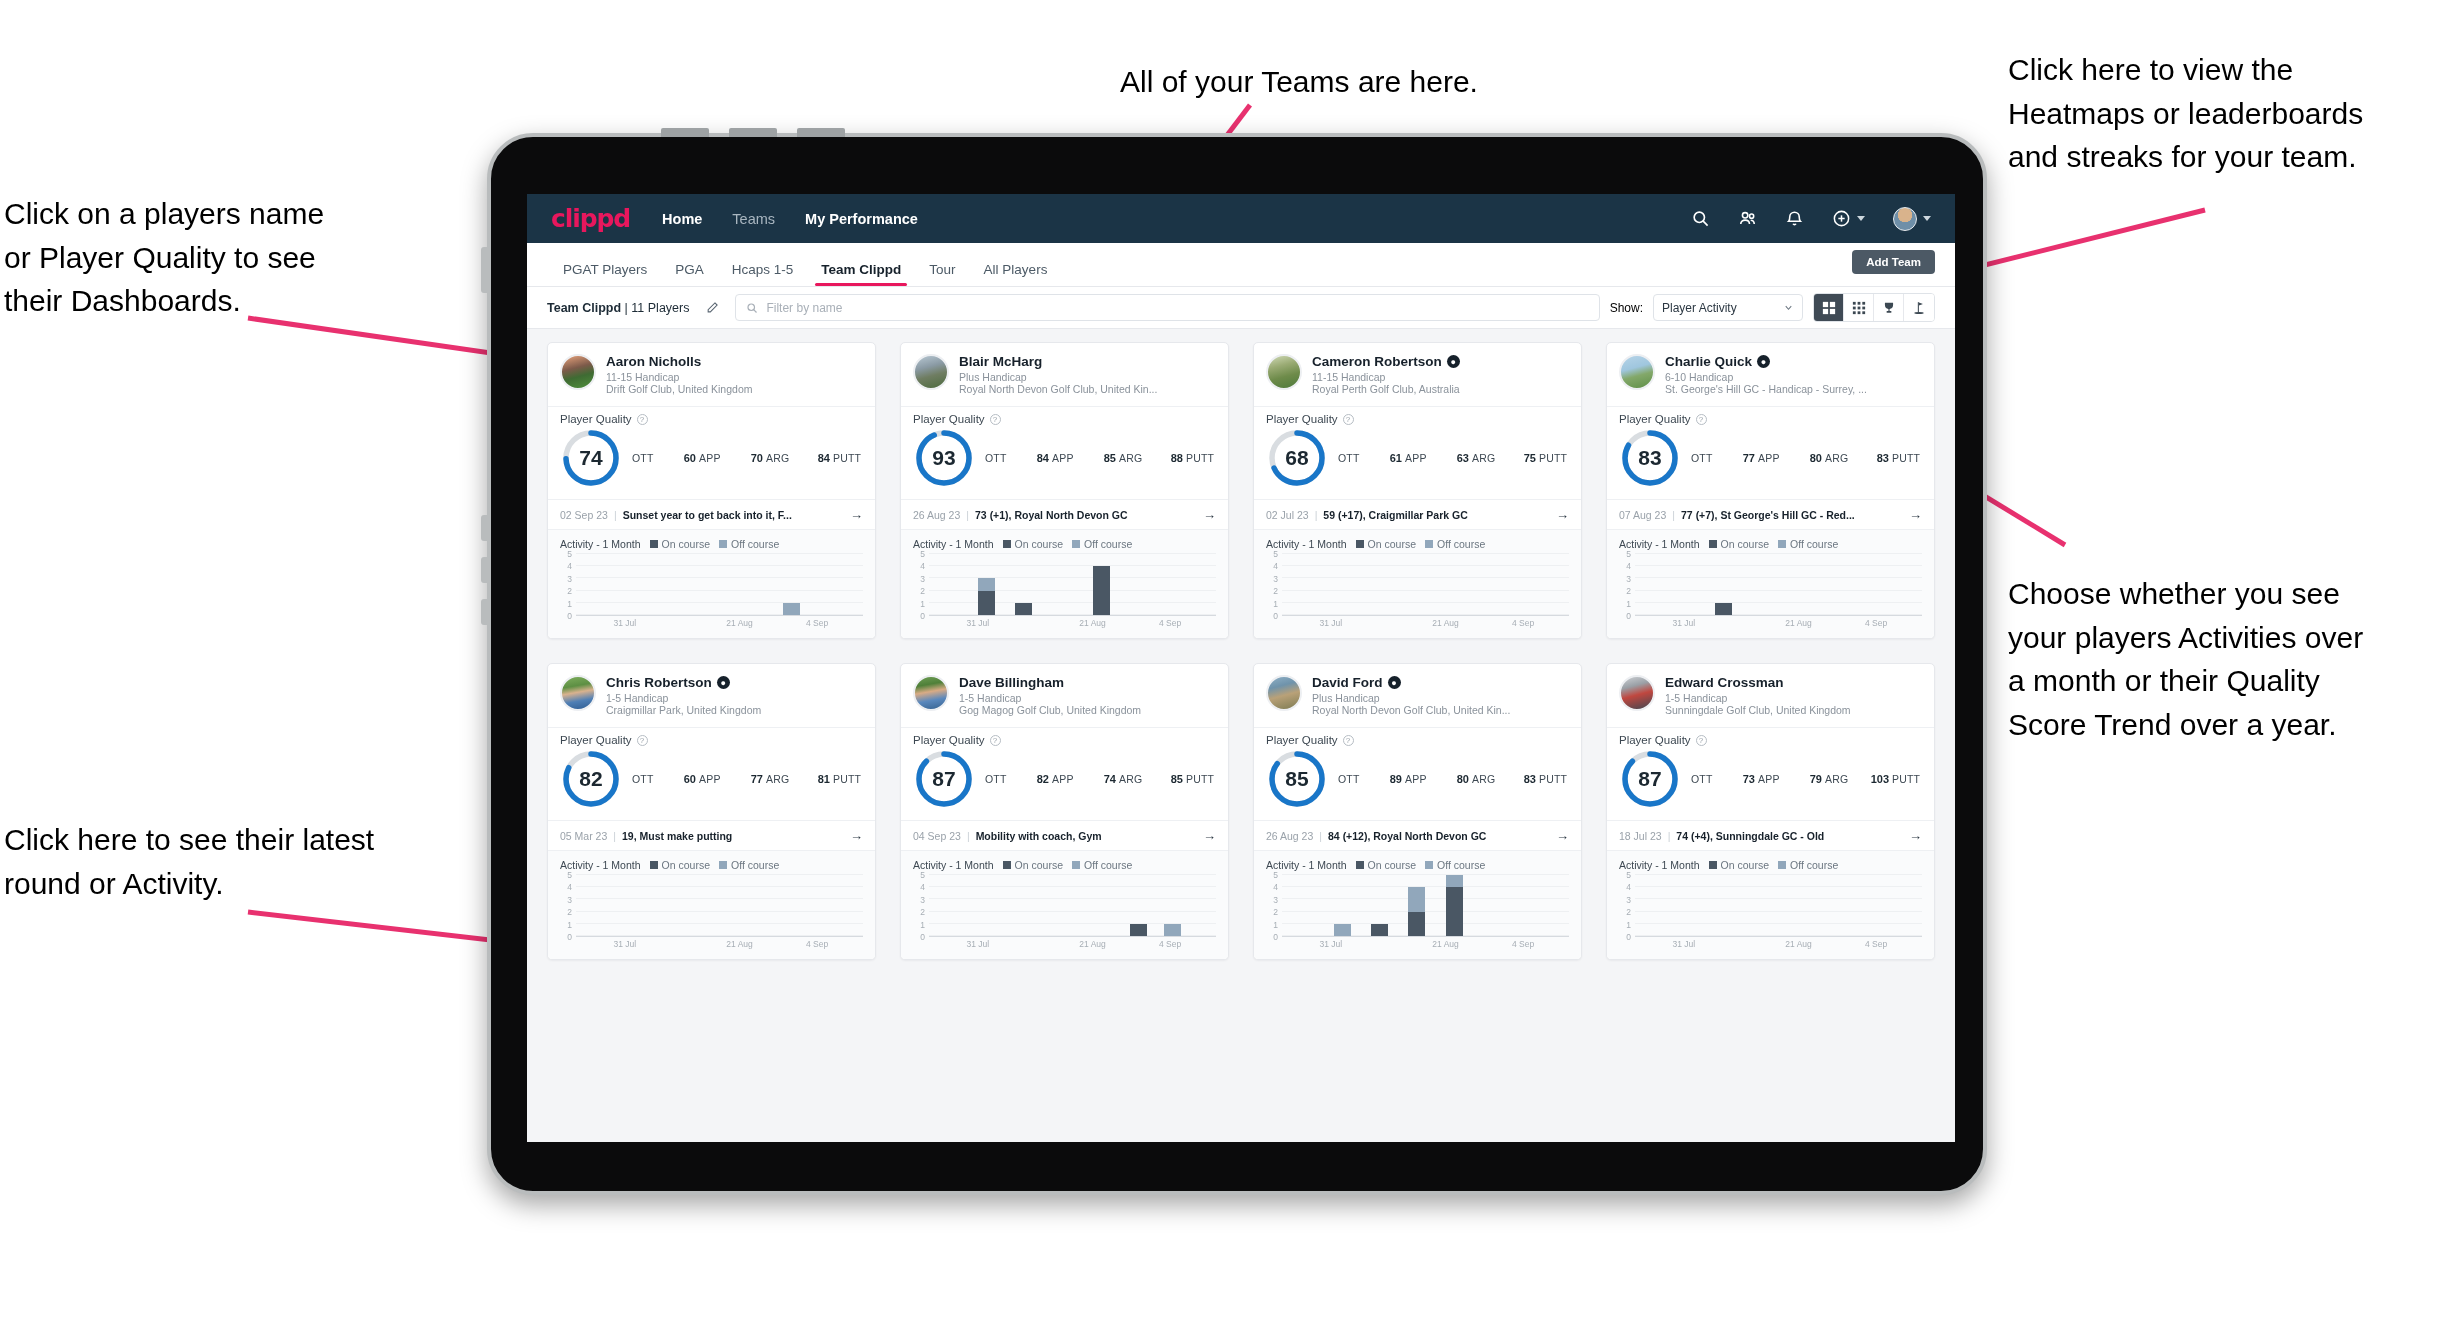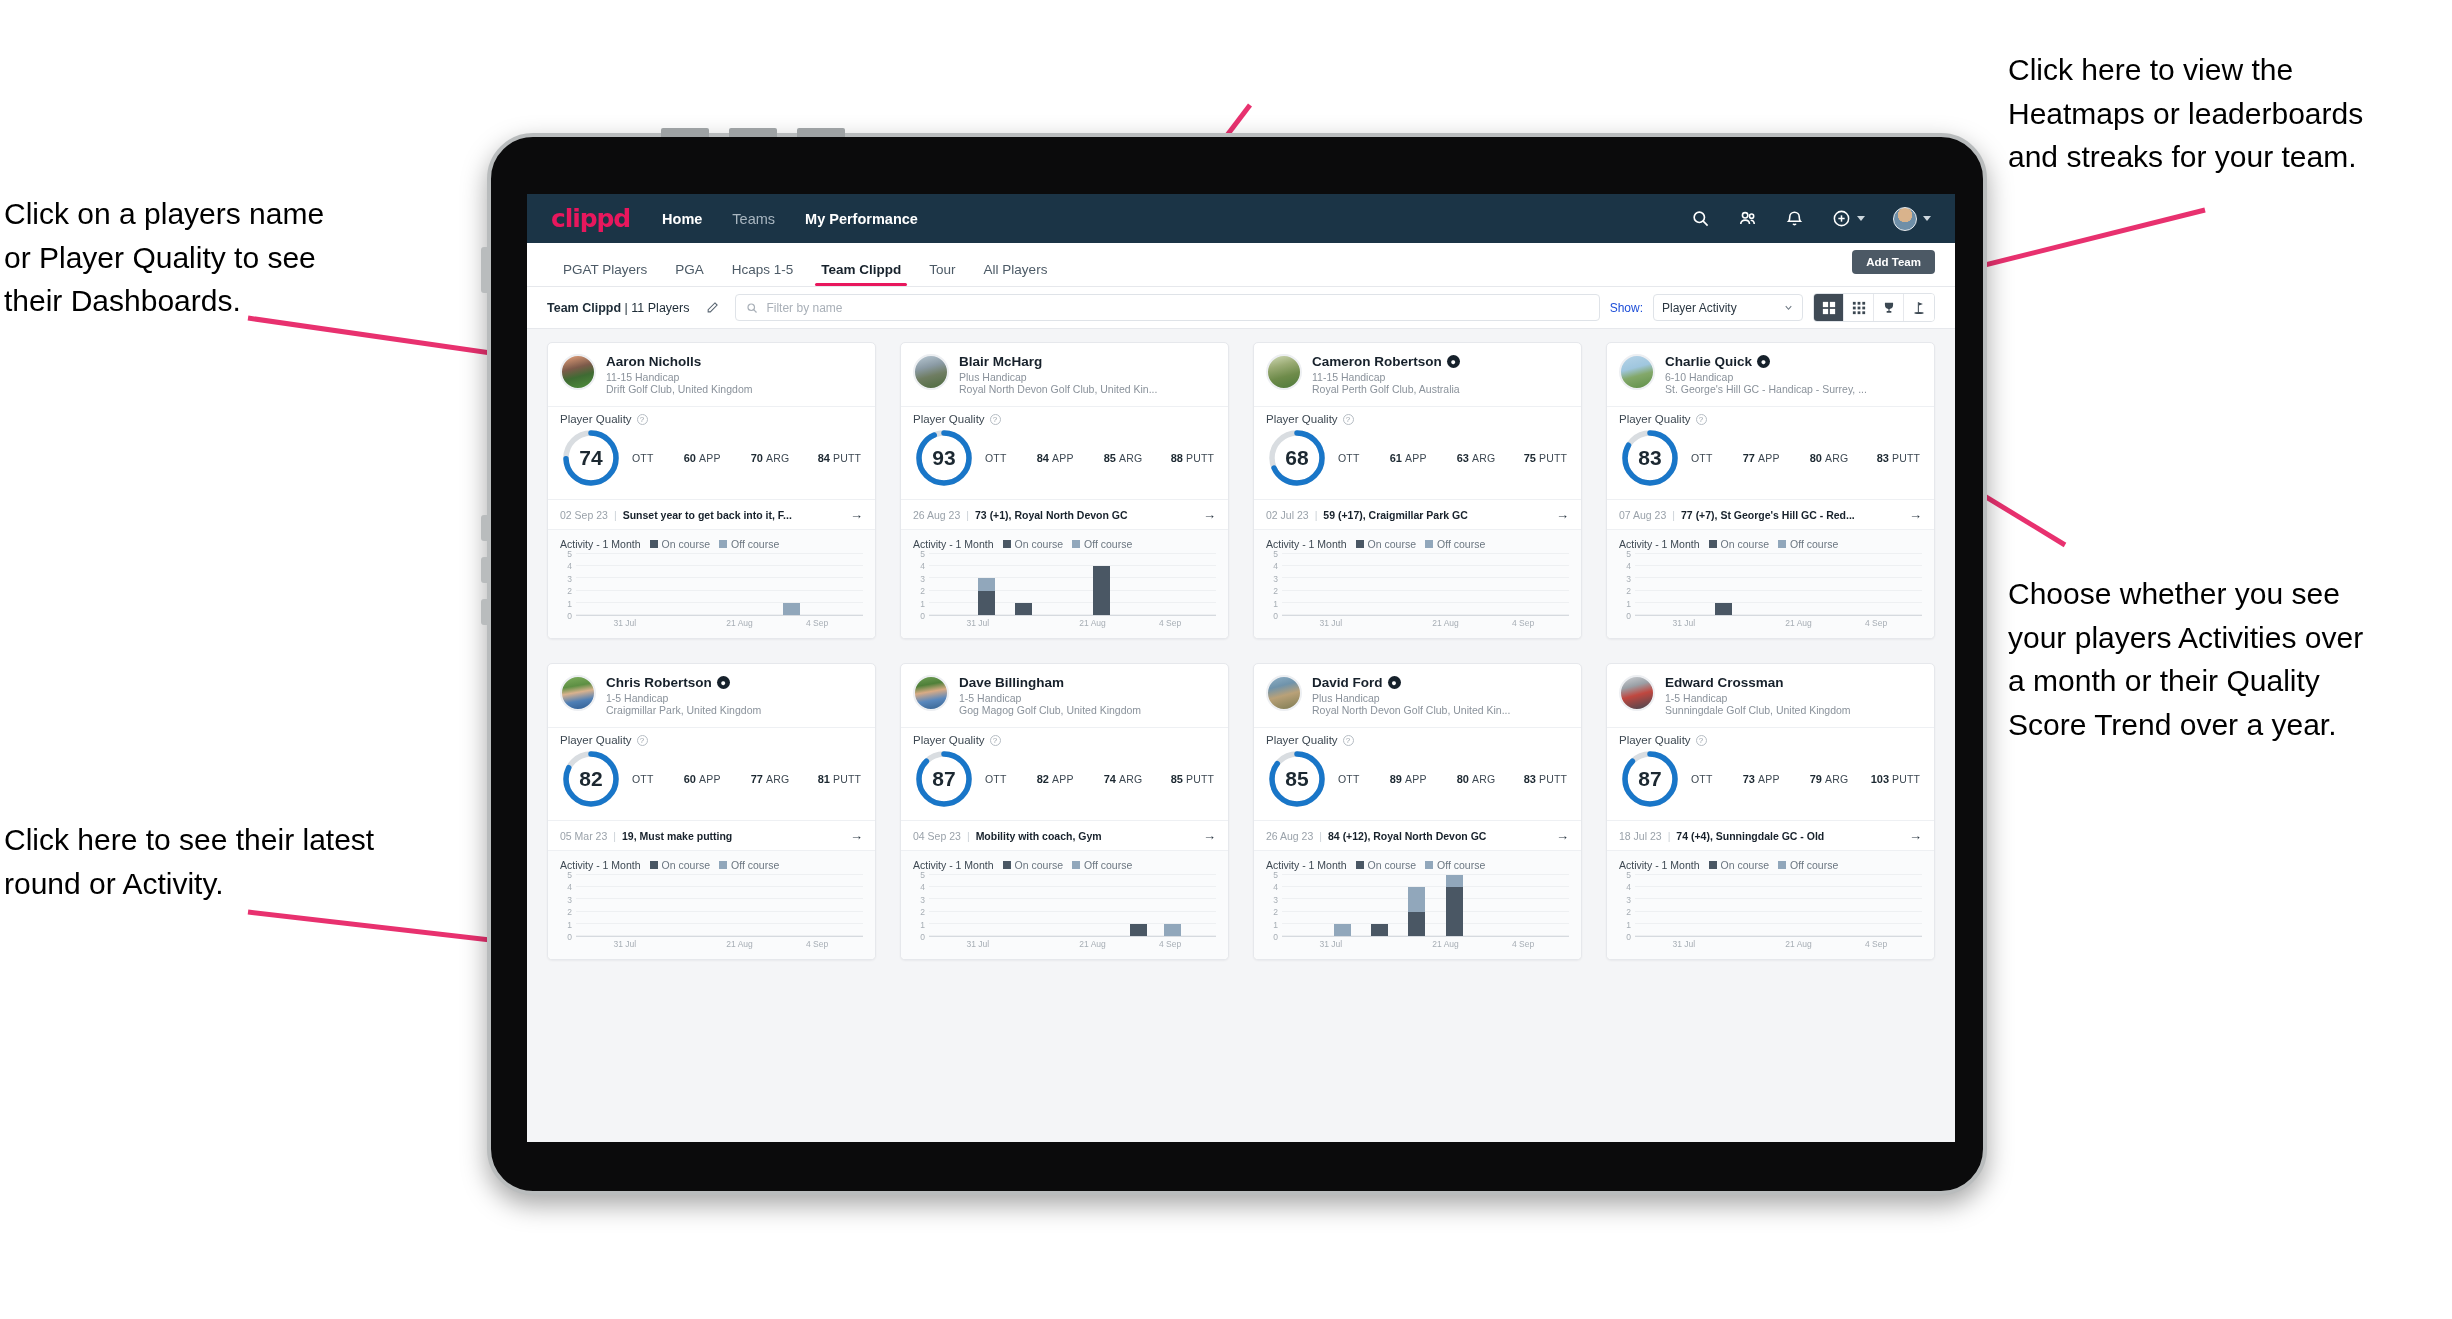--- a/index.html
+++ b/index.html
@@ -107,21 +107,21 @@
   .teamlabel b { font-weight: 700; }
   .pencil-btn {
     width: 26px; height: 26px; display: flex; align-items: center; justify-content: center;
     color: #5a6672;
   }
   .searchbox {
     flex: 1; height: 27px; border: 1px solid #dfe3e8; border-radius: 4px;
     display: flex; align-items: center; gap: 8px; padding: 0 10px; background:#fff;
   }
   .searchbox .ph { font-size: 12px; color: #a9b0b8; }
-  .showlbl { font-size: 12px; color: #1d4ed8; }
+  .showlbl { font-size: 12px; color: #000000; }
   .select {
     width: 150px; height: 27px; border: 1px solid #dfe3e8; border-radius: 4px;
     display: flex; align-items: center; justify-content: space-between;
     padding: 0 8px; font-size: 12px; color: #2b3742; background: #fff;
   }
   .segbtns { display: flex; border: 1px solid #dfe3e8; border-radius: 4px; overflow: hidden; }
   .segbtn {
     width: 30px; height: 27px; display: flex; align-items: center; justify-content: center;
     background: #fff; border-right: 1px solid #e6e8ec; color: #3c4852;
   }
@@ -208,20 +208,21 @@
         <path d="M0,0 L9,4.5 L0,9 Z" fill="#e8316f"></path>
       </marker>
     </defs>
     <path d="M1250,105 L1140,250" stroke="#e8316f" stroke-width="5" fill="none" marker-end="url(#ah)"></path>
     <path d="M2205,210 L1805,310" stroke="#e8316f" stroke-width="5" fill="none" marker-end="url(#ah)"></path>
     <path d="M248,318 L665,378" stroke="#e8316f" stroke-width="5" fill="none" marker-end="url(#ah)"></path>
     <path d="M2065,545 L1720,335" stroke="#e8316f" stroke-width="5" fill="none" marker-end="url(#ah)"></path>
     <path d="M248,912 L665,960" stroke="#e8316f" stroke-width="5" fill="none" marker-end="url(#ah)"></path>
   </svg>
 
+  <div class="annot" style="left:1120px;top:60px;width:460px;">All of your Teams are here.</div>
   <div class="annot" style="left:2008px;top:48px;width:442px;">Click here to view the
 Heatmaps or leaderboards
 and streaks for your team.</div>
   <div class="annot" style="left:4px;top:192px;width:400px;">Click on a players name
 or Player Quality to see
 their Dashboards.</div>
   <div class="annot" style="left:2008px;top:572px;width:442px;">Choose whether you see
 your players Activities over
 a month or their Quality
 Score Trend over a year.</div>

